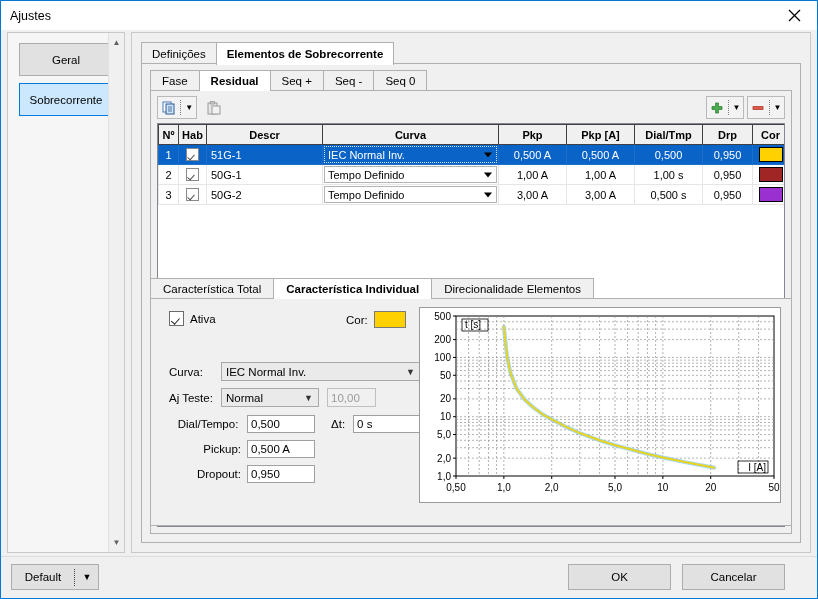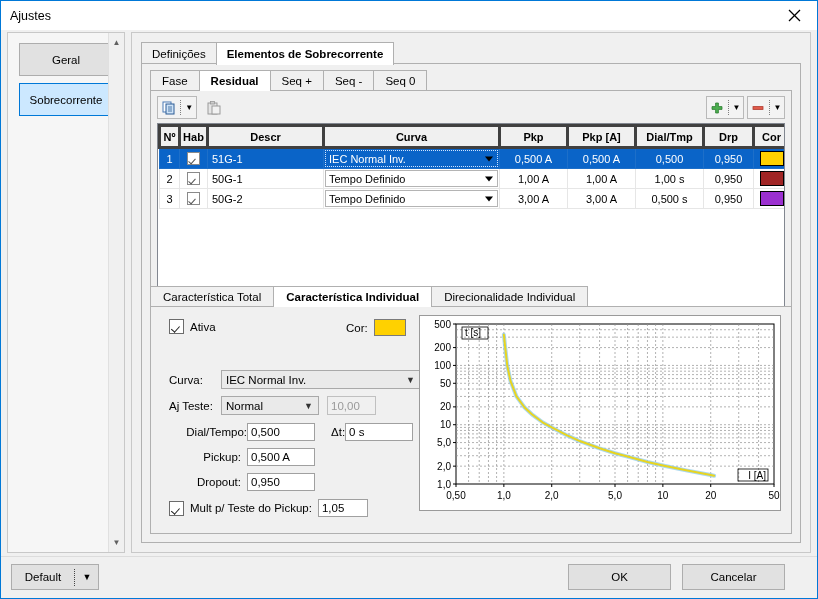--- a/index.html
+++ b/index.html
@@ -119,21 +119,21 @@
   .tsplit .sep{width:1px;height:15px;border-left:1px dotted #808080;}
   .tsplit .arw{width:14px;height:21px;display:flex;align-items:center;justify-content:center;font-size:8px;color:#000;}
   
   .grid{
     position:absolute;left:6px;top:32px;right:6px;bottom:6px;
     background:#ffffff;border:1px solid #828790;box-sizing:border-box;
     overflow:hidden;
   }
   table.tbl{border-collapse:collapse;width:100%;table-layout:fixed;}
   table.tbl th{
-    height:19px;background:#f0f0f0;border:3px solid #404040;
+    height:19px;background:#f0f0f0;border:1px solid #404040;
     font-size:11px;font-weight:bold;text-align:center;padding:0;
   }
   table.tbl td{
     height:19px;border:1px solid #e6e6e6;border-top:none;
     font-size:11px;padding:0 4px;white-space:nowrap;overflow:hidden;
   }
   tr.row-sel td{background:#0a64c8;color:#fff;border-color:#1d6fc9;}
   tr.row-alt td{background:#ffffff;}
   td.c{text-align:center;}
   td.r{text-align:center;}
@@ -157,21 +157,21 @@
     position:absolute;right:4px;top:50%;transform:translateY(-50%);
     width:0;height:0;border-left:4px solid transparent;border-right:4px solid transparent;
     border-top:5px solid #000;
   }
   tr.row-sel .combo-cell .ar{border-top-color:#000;}
   .swatch{
     display:inline-block;width:22px;height:13px;border:1px solid #000;vertical-align:middle;
   }
   
   .lower{
-    position:absolute;left:8px;right:8px;bottom:8px;height:248px;
+    position:absolute;left:8px;right:8px;bottom:16px;height:248px;
   }
   .tabs-low{position:absolute;left:0;top:0;right:0;height:21px;}
   .tab3{
     position:relative;float:left;height:21px;box-sizing:border-box;
     padding:0 12px;display:flex;align-items:center;
     border:1px solid #b0b0b0;border-bottom:none;background:#f0f0f0;
     font-size:11.5px;margin-right:-1px;
   }
   .tab3.active{background:#ffffff;font-weight:bold;z-index:3;}
   .lowpage{
@@ -428,21 +428,21 @@
 
         <div class="lower">
           <div class="tabs-low clearfix">
             <div class="tab3">
               <span>Característica Total</span>
             </div>
             <div class="tab3 active">
               <span>Característica Individual</span>
             </div>
             <div class="tab3">
-              <span>Direcionalidade Individual</span>
+              <span>Direcionalidade Elementos</span>
             </div>
           </div>
 
           <div class="lowpage">
 
             <div class="form">
 
               <div class="frow" style="top:4px;left:6px;">
                 <span class="cbx2"></span>
                 <span class="lbl" style="margin-left:6px;">Ativa</span>
@@ -464,41 +464,36 @@
               <div class="frow" style="top:81px;left:6px;width:268px;">
                 <span class="lbl" style="width:52px;">Aj Teste:</span>
                 <span class="fcombo" style="width:98px;">
                   <span>Normal</span>
                   <span class="chev">▼</span>
                 </span>
                 <span class="fi dis" style="width:49px;margin-left:8px;height:19px;">10,00</span>
               </div>
 
               <div class="frow" style="top:108px;left:6px;">
-                <span class="lbl" style="width:78px;text-align:right;">Dial/Tempo:</span>
+                <span class="lbl" style="width:78px;text-align:center;">Dial/Tempo:</span>
                 <span class="fi" style="width:68px;">0,500</span>
                 <span class="lbl" style="margin-left:16px;">Δt:</span>
-                <span class="fi" style="width:68px;">0 s</span>
+                <span class="fi" style="width:68px;margin-left:8px;">0 s</span>
               </div>
 
               <div class="frow" style="top:133px;left:6px;">
                 <span class="lbl" style="width:78px;text-align:right;padding-right:6px;box-sizing:border-box;">Pickup:</span>
                 <span class="fi" style="width:68px;">0,500 A</span>
               </div>
 
               <div class="frow" style="top:158px;left:6px;">
                 <span class="lbl" style="width:78px;text-align:right;padding-right:6px;box-sizing:border-box;">Dropout:</span>
                 <span class="fi" style="width:68px;">0,950</span>
               </div>
 
-              <div class="frow" style="top:184px;left:6px;">
-                <span class="cbx2"></span>
-                <span class="lbl" style="margin-left:6px;">Mult p/ Teste do Pickup:</span>
-                <span class="fi" style="width:50px;margin-left:6px;">1,05</span>
-              </div>
             </div>
 
             <div class="chartbox">
               <svg id="chart-svg" width="360" height="194" viewBox="0 0 360 194">
                   <rect x="0" y="0" width="360" height="194" fill="#ffffff"></rect>
                   <rect x="36" y="8" width="318" height="160" fill="#ffffff" stroke="#000" stroke-width="1"></rect>
                   <line x1="48.589818121572364" y1="8" x2="48.589818121572364" y2="168" stroke="#909090" stroke-width="0.7" stroke-dasharray="2,2"></line>
                   <line x1="59.23435767283985" y1="8" x2="59.23435767283985" y2="168" stroke="#909090" stroke-width="0.7" stroke-dasharray="2,2"></line>
                   <line x1="68.45507724229205" y1="8" x2="68.45507724229205" y2="168" stroke="#909090" stroke-width="0.7" stroke-dasharray="2,2"></line>
                   <line x1="76.58832831142567" y1="8" x2="76.58832831142567" y2="168" stroke="#909090" stroke-width="0.7" stroke-dasharray="2,2"></line>

